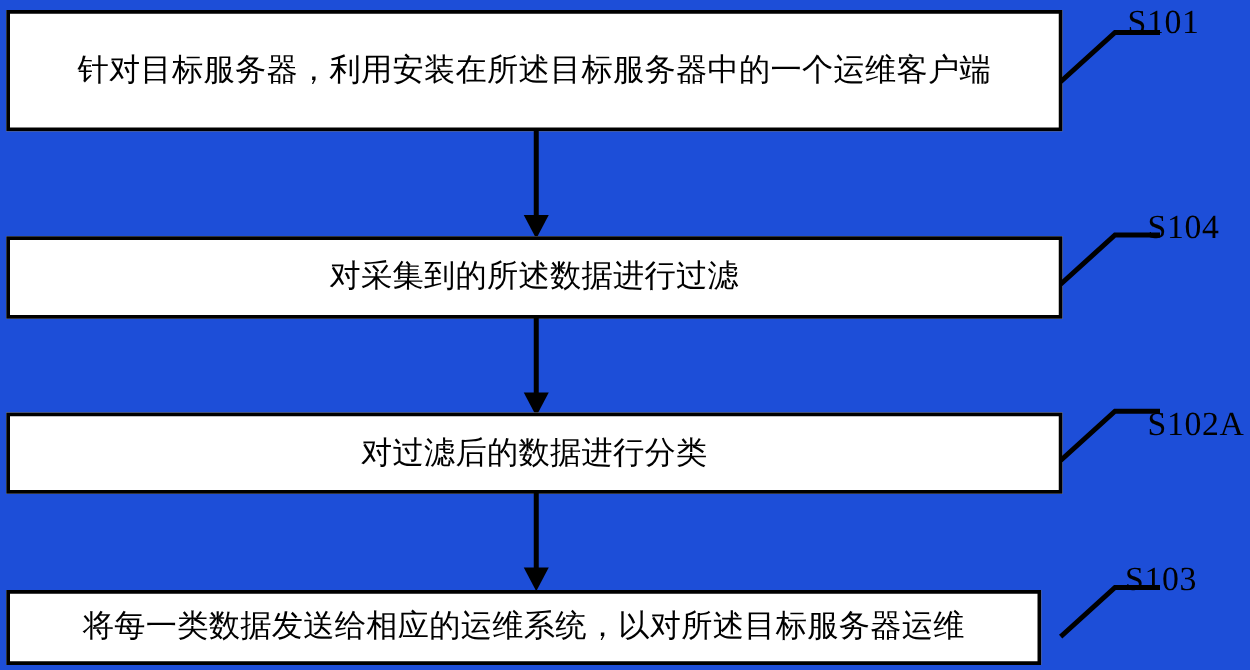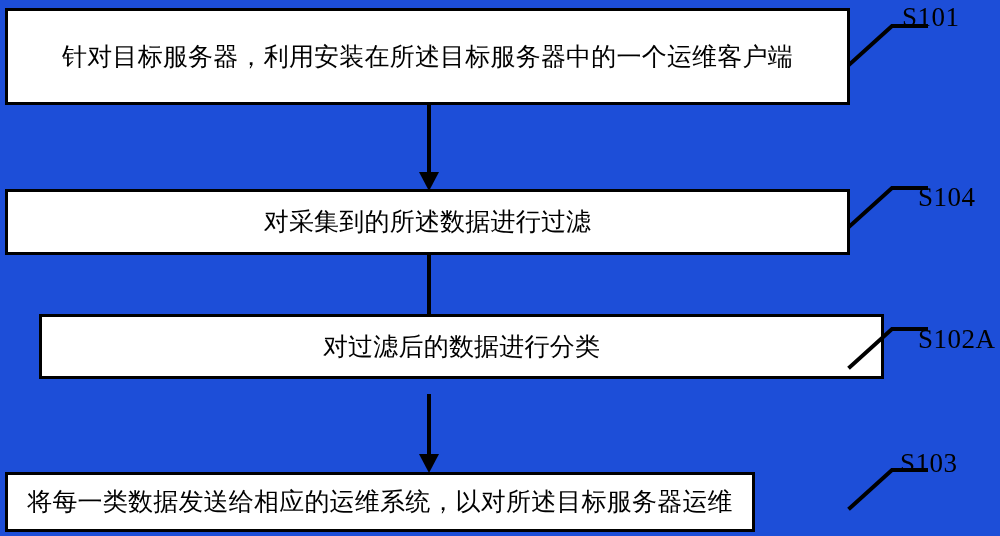--- a/index.html
+++ b/index.html
@@ -84,48 +84,48 @@
 
   <div class="flow-box" style="left:5px; top:189px; width:845px; height:66px;align-items:center;">
     <div class="box-text">对采集到的所述数据进行过滤</div>
   </div>
 
   <div class="leader" style="left:848px; top:172px; width:150px; height:60px;">
     <svg width="150" height="60" viewBox="0 0 150 60">
       <path d="M 2 54 L 44 16 L 78 16" fill="none" stroke="#000000" stroke-width="4" stroke-linecap="square" stroke-linejoin="miter"></path>
     </svg>
   </div>
-  <div class="step-label" style="left:918px; top:182px;">S104</div>
+  <div class="step-label" style="left:918px; top:166px;">S104</div>
 
   <div class="connector" style="left:414px; top:254px; width:30px; height:80px;">
     <svg width="30" height="80" viewBox="0 0 30 80">
       <line x1="15" y1="0" x2="15" y2="62" stroke="#000000" stroke-width="4"></line>
       <polygon points="5,60 25,60 15,79" fill="#000000"></polygon>
     </svg>
   </div>
 
-  <div class="flow-box" style="left:5px; top:314px; width:845px; height:65px;margin-left:34px;">
+  <div class="flow-box" style="left:5px; top:330px; width:845px; height:65px;">
     <div class="box-text">对过滤后的数据进行分类</div>
   </div>
 
   <div class="leader" style="left:848px; top:312px; width:150px; height:60px;">
     <svg width="150" height="60" viewBox="0 0 150 60">
       <path d="M 2 55 L 44 17 L 78 17" fill="none" stroke="#000000" stroke-width="4" stroke-linecap="square" stroke-linejoin="miter"></path>
     </svg>
   </div>
   <div class="step-label" style="left:918px; top:324px;">S102A</div>
 
   <div class="connector" style="left:414px; top:394px; width:30px; height:80px;">
     <svg width="30" height="80" viewBox="0 0 30 80">
       <line x1="15" y1="0" x2="15" y2="62" stroke="#000000" stroke-width="4"></line>
       <polygon points="5,60 25,60 15,79" fill="#000000"></polygon>
     </svg>
   </div>
 
-  <div class="flow-box" style="left:5px; top:472px; width:750px; height:60px;">
+  <div class="flow-box" style="left:5px; top:472px; width:828px; height:60px;">
     <div class="box-text">将每一类数据发送给相应的运维系统，以对所述目标服务器运维</div>
   </div>
 
   <div class="leader" style="left:848px; top:452px; width:150px; height:62px;">
     <svg width="150" height="62" viewBox="0 0 150 62">
       <path d="M 2 56 L 44 18 L 78 18" fill="none" stroke="#000000" stroke-width="4" stroke-linecap="square" stroke-linejoin="miter"></path>
     </svg>
   </div>
   <div class="step-label" style="left:900px; top:448px;">S103</div>
 

